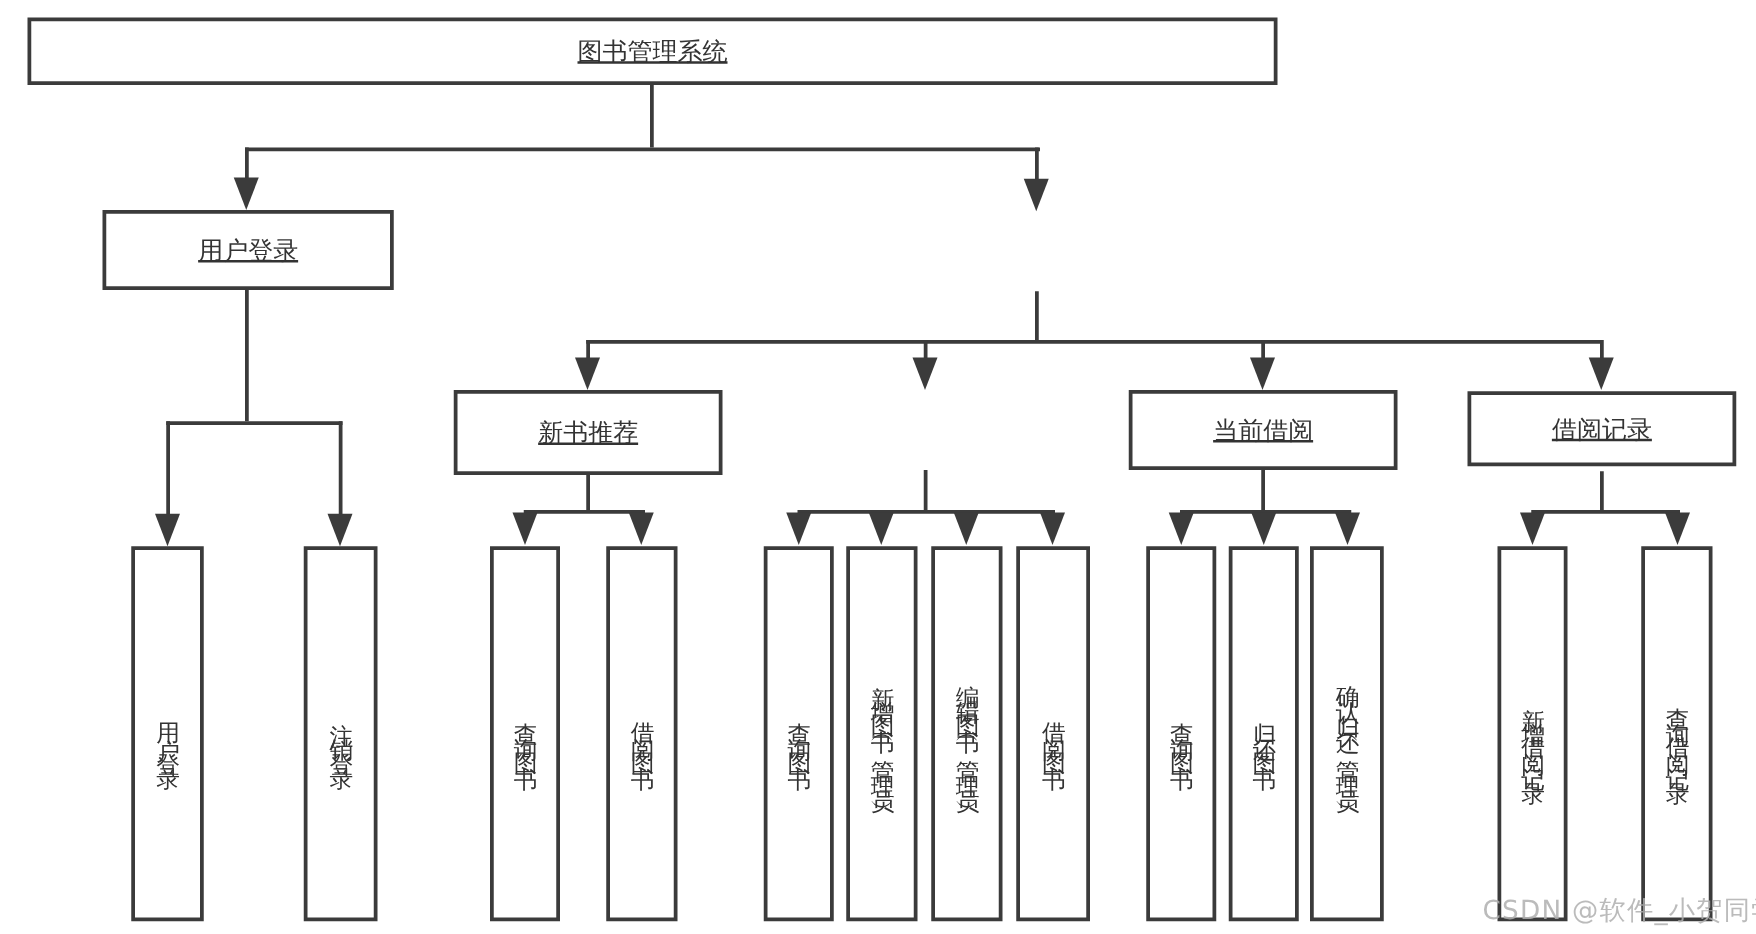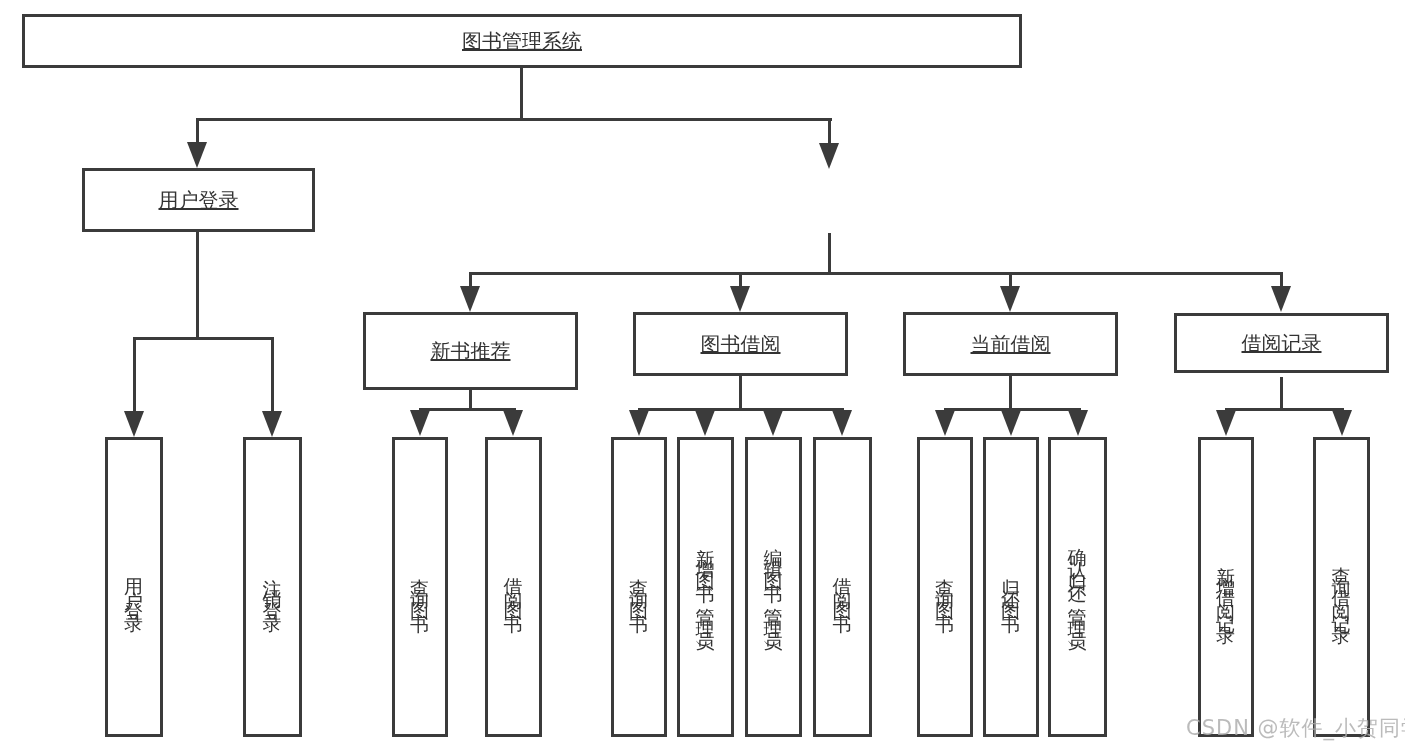--- a/index.html
+++ b/index.html
@@ -116,25 +116,22 @@
   <div class="arrow-down" style="left:1332px;top:410px"></div>
 
   <div class="box h-box" style="left:22px;top:14px;width:1000px;height:54px">
     <span>图书管理系统</span>
   </div>
 
   <div class="box h-box" style="left:82px;top:168px;width:233px;height:64px">
     <span>用户登录</span>
   </div>
 
-  <div class="box h-box" style="left:363px;top:312px;width:215px;height:78px">
+  <div class="box h-box" style="left:363px;top:312px;width:215px;height:68px">
     <span>新书推荐</span>
-  </div>
-  <div class="box h-box" style="left:633px;top:312px;width:215px;height:64px">
-    <span>图书借阅</span>
   </div>
   <div class="box h-box" style="left:903px;top:312px;width:215px;height:64px">
     <span>当前借阅</span>
   </div>
   <div class="box h-box" style="left:1174px;top:313px;width:215px;height:60px">
     <span>借阅记录</span>
   </div>
 
   <div class="box v-box" style="left:105px;top:437px;width:58px;height:300px">
     <span>用户登录</span>

